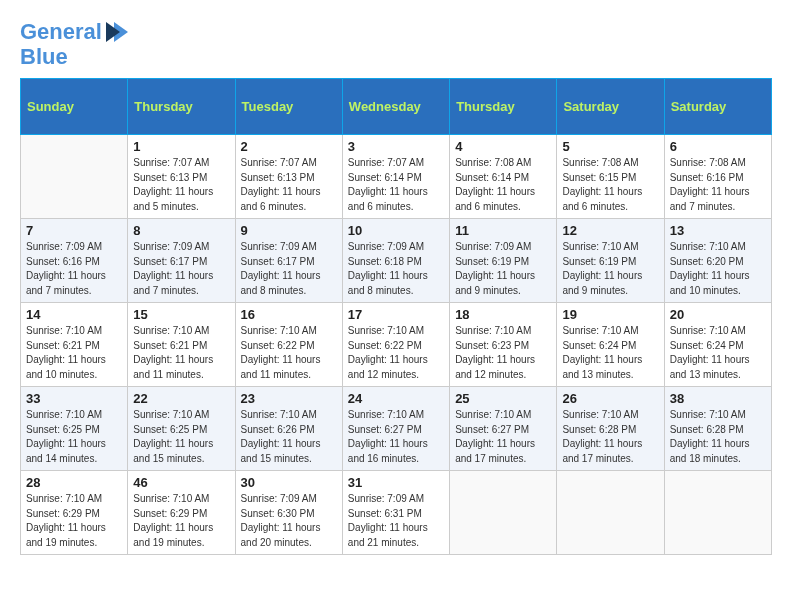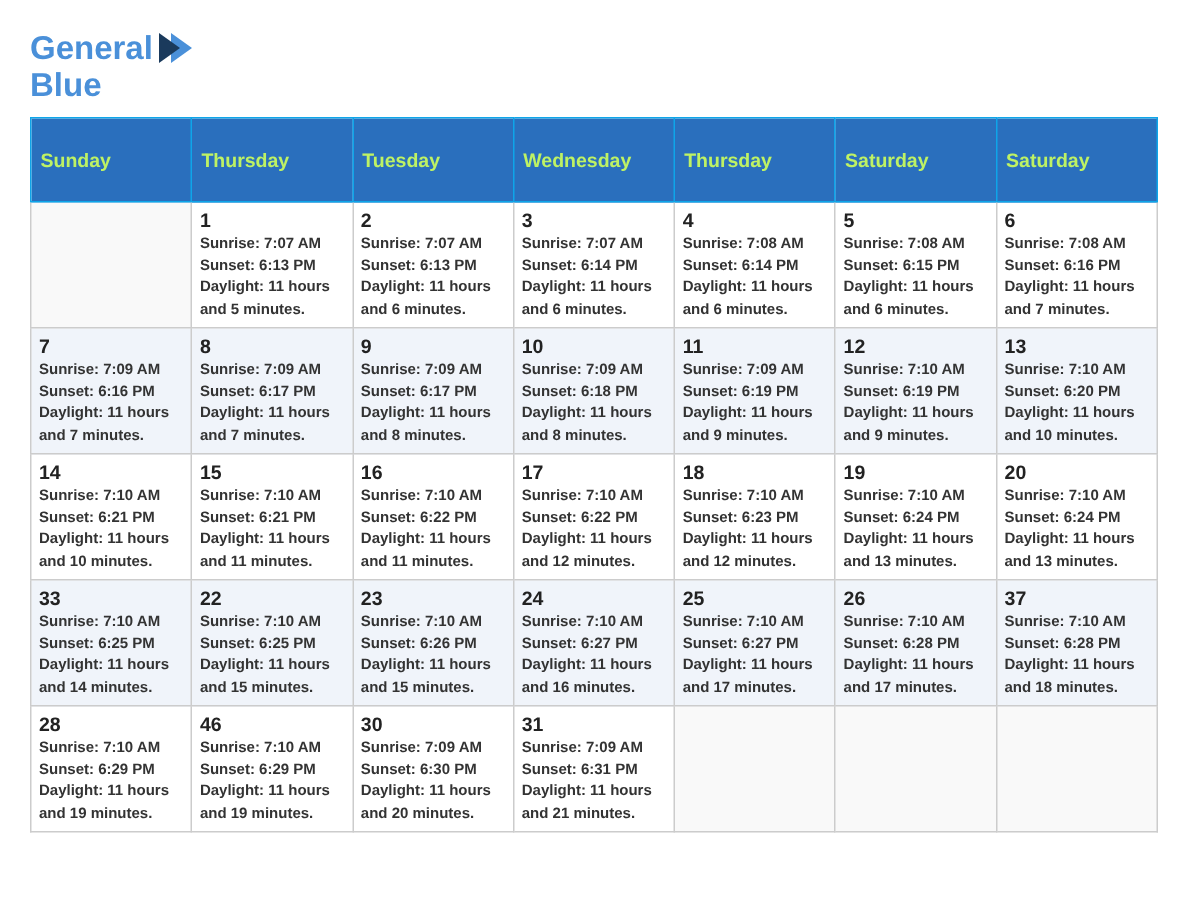--- a/index.html
+++ b/index.html
@@ -81,21 +81,20 @@
       font-size: 13px;
       font-weight: bold;
       color: #222;
       margin-bottom: 2px;
       display: block;
     }
     .cell-text {
       font-size: 10px;
       color: #333;
       line-height: 1.45;
-      font-weight: bold;
     }
     .row-alt td {
       background: #f0f4fa;
     }
   </style>
 </head>
 <body>
 
 <div class="page">
   <div class="header">
@@ -316,21 +315,21 @@
 and 17 minutes.</div>
           </td>
           <td>
             <span class="day-num">26</span>
             <div class="cell-text" style="white-space: pre-line;">Sunrise: 7:10 AM
 Sunset: 6:28 PM
 Daylight: 11 hours
 and 17 minutes.</div>
           </td>
           <td>
-            <span class="day-num">37</span>
+            <span class="day-num">38</span>
             <div class="cell-text" style="white-space: pre-line;">Sunrise: 7:10 AM
 Sunset: 6:28 PM
 Daylight: 11 hours
 and 18 minutes.</div>
           </td>
         </tr>
         <tr>
           <td>
             <span class="day-num">28</span>
             <div class="cell-text" style="white-space: pre-line;">Sunrise: 7:10 AM

